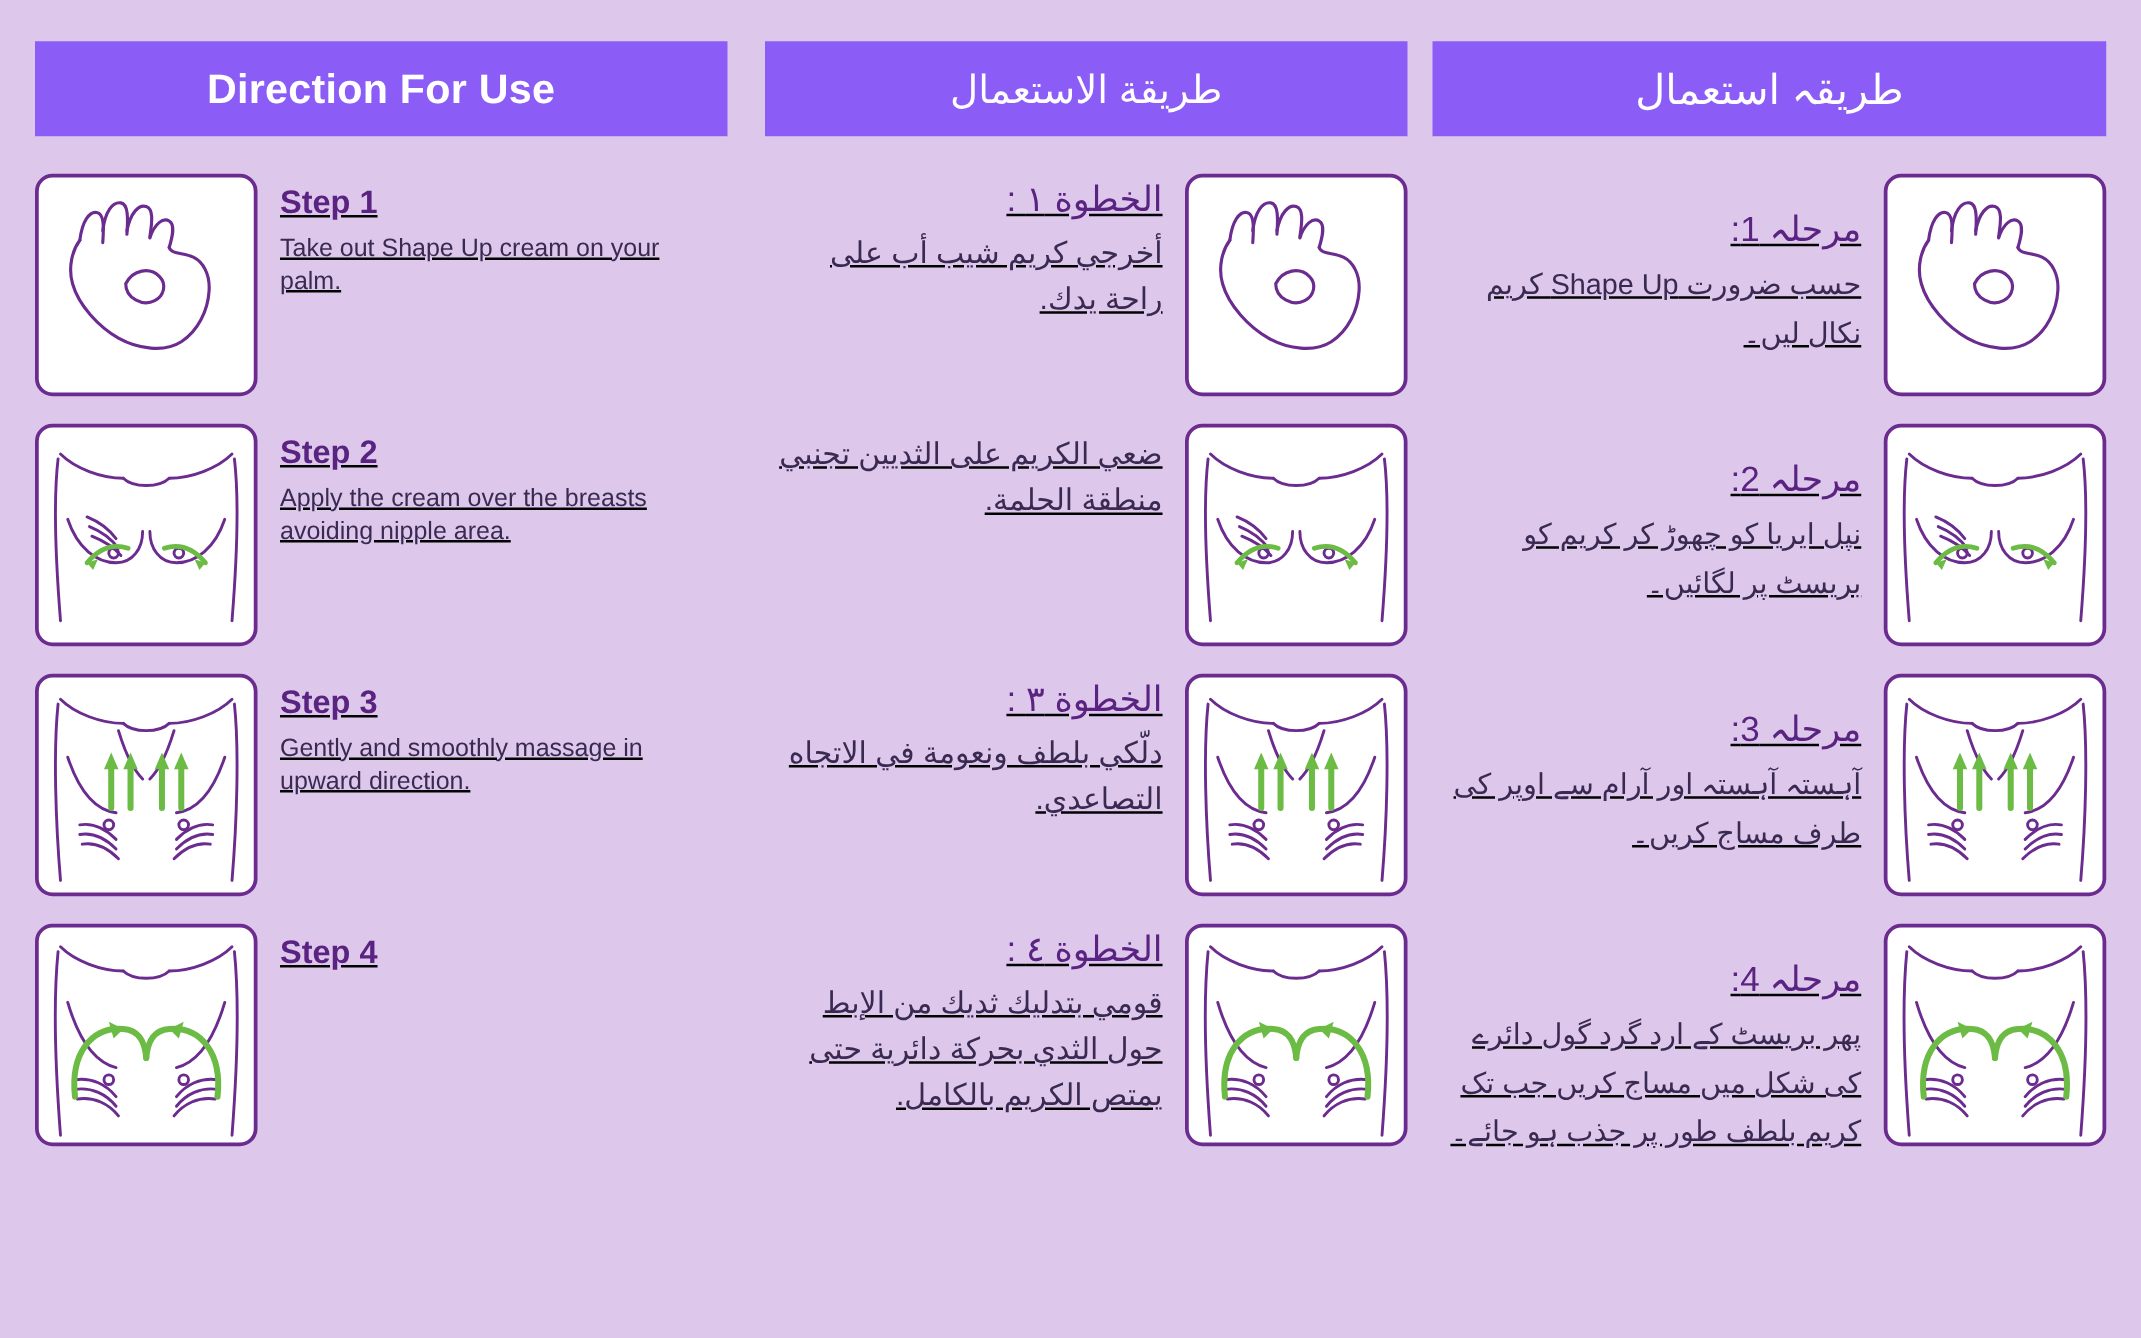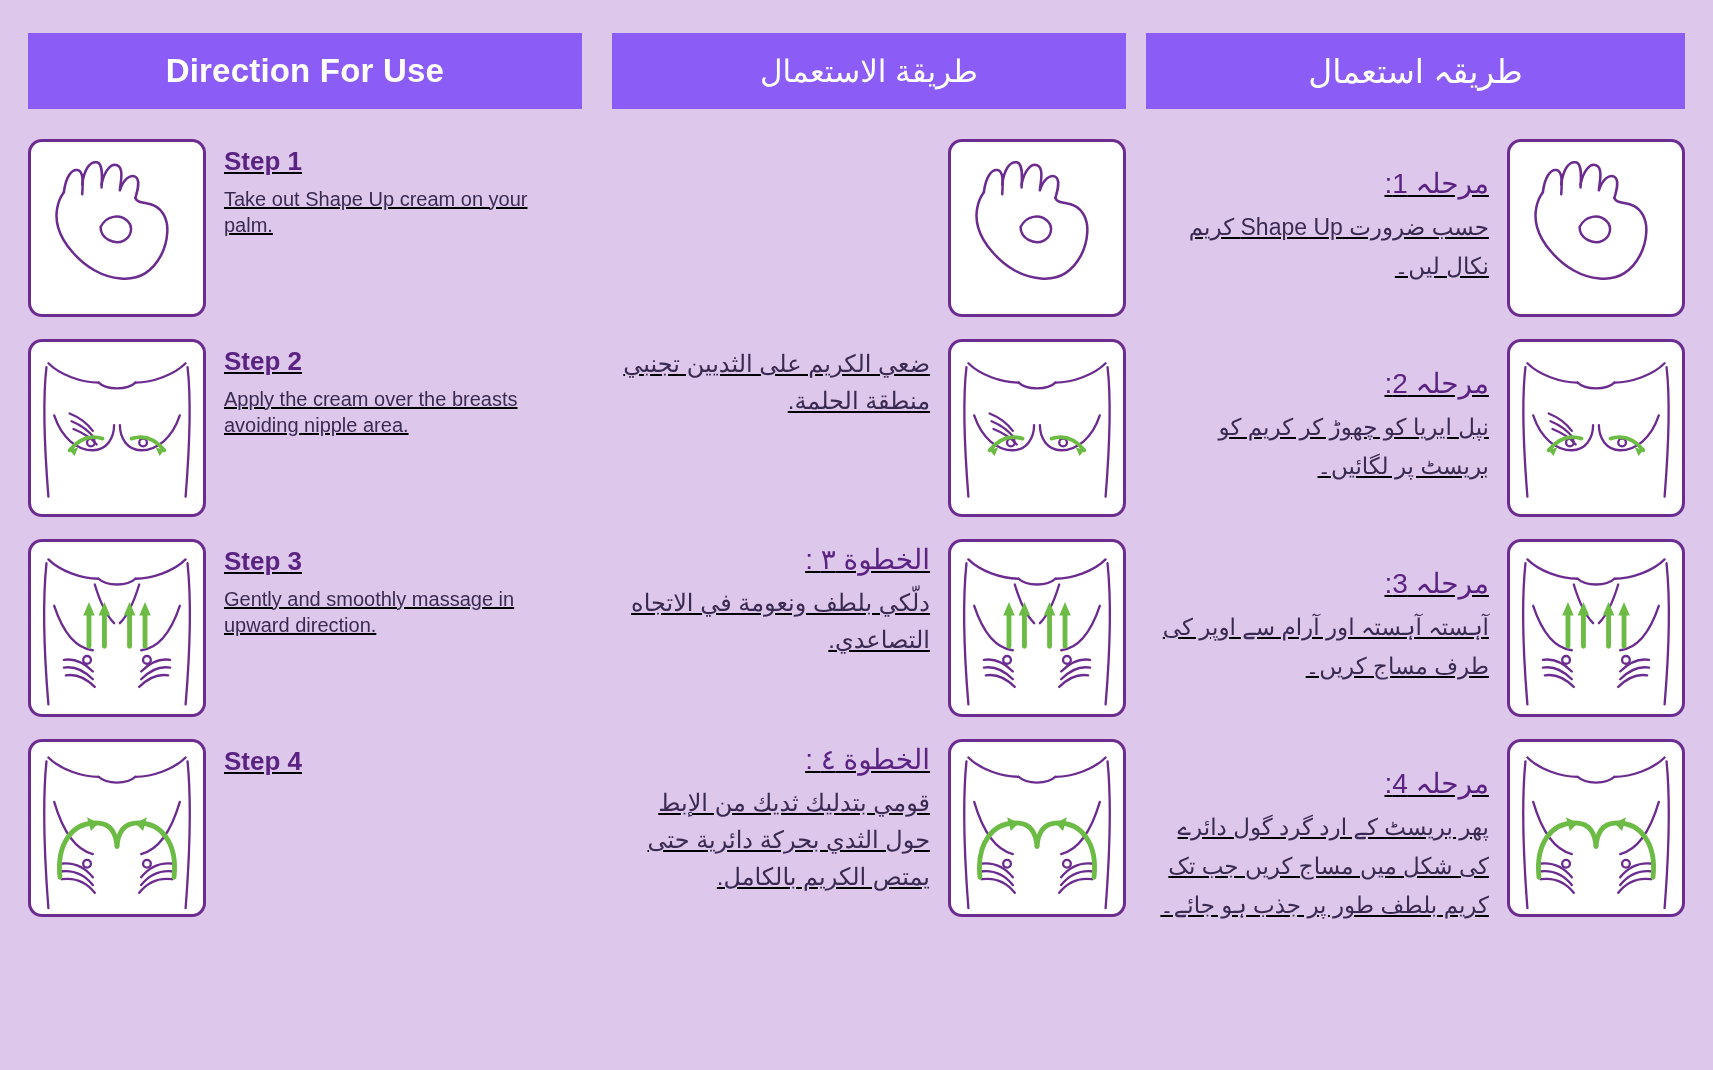--- a/index.html
+++ b/index.html
@@ -243,20 +243,24 @@
             <g fill="none" stroke="#6b2b8f" stroke-width="2.6" stroke-linecap="round" stroke-linejoin="round">
               <path d="M34 52 C36 36 42 28 48 29 C54 30 54 40 53 54"></path>
               <path d="M53 44 C55 28 61 20 68 21 C74 22 74 33 73 47"></path>
               <path d="M73 44 C76 29 83 22 89 24 C95 26 94 36 92 49"></path>
               <path d="M92 50 C96 38 103 33 108 36 C113 39 111 48 108 58"></path>
               <path d="M34 52 C28 60 24 74 28 88 C33 106 50 124 66 133 C82 142 104 145 118 136 C132 127 140 110 141 94 C142 80 136 70 128 66 C120 62 110 64 108 58"></path>
               <path d="M72 88 C78 76 92 74 100 82 C106 88 104 98 96 102 C86 107 72 100 72 88 Z"></path>
             </g>
           </svg>
         </div>
+        <div class="txtblock rtl">
+          <p class="steptitle rtl">الخطوة ١ :</p>
+          <p class="stepbody rtl">أخرجي كريم شيب أب على راحة يدك.</p>
+        </div>
       </div>
 
       <div class="step rtl">
         <div class="thumb">
           <svg viewBox="0 0 178 178">
             <g fill="none" stroke="#6b2b8f" stroke-width="2.4" stroke-linecap="round" stroke-linejoin="round">
               <path d="M18 22 C30 34 52 42 70 42"></path>
               <path d="M160 22 C148 34 126 42 108 42"></path>
               <path d="M70 42 C78 50 100 50 108 42"></path>
               <path d="M16 26 C12 60 14 110 18 160"></path>

